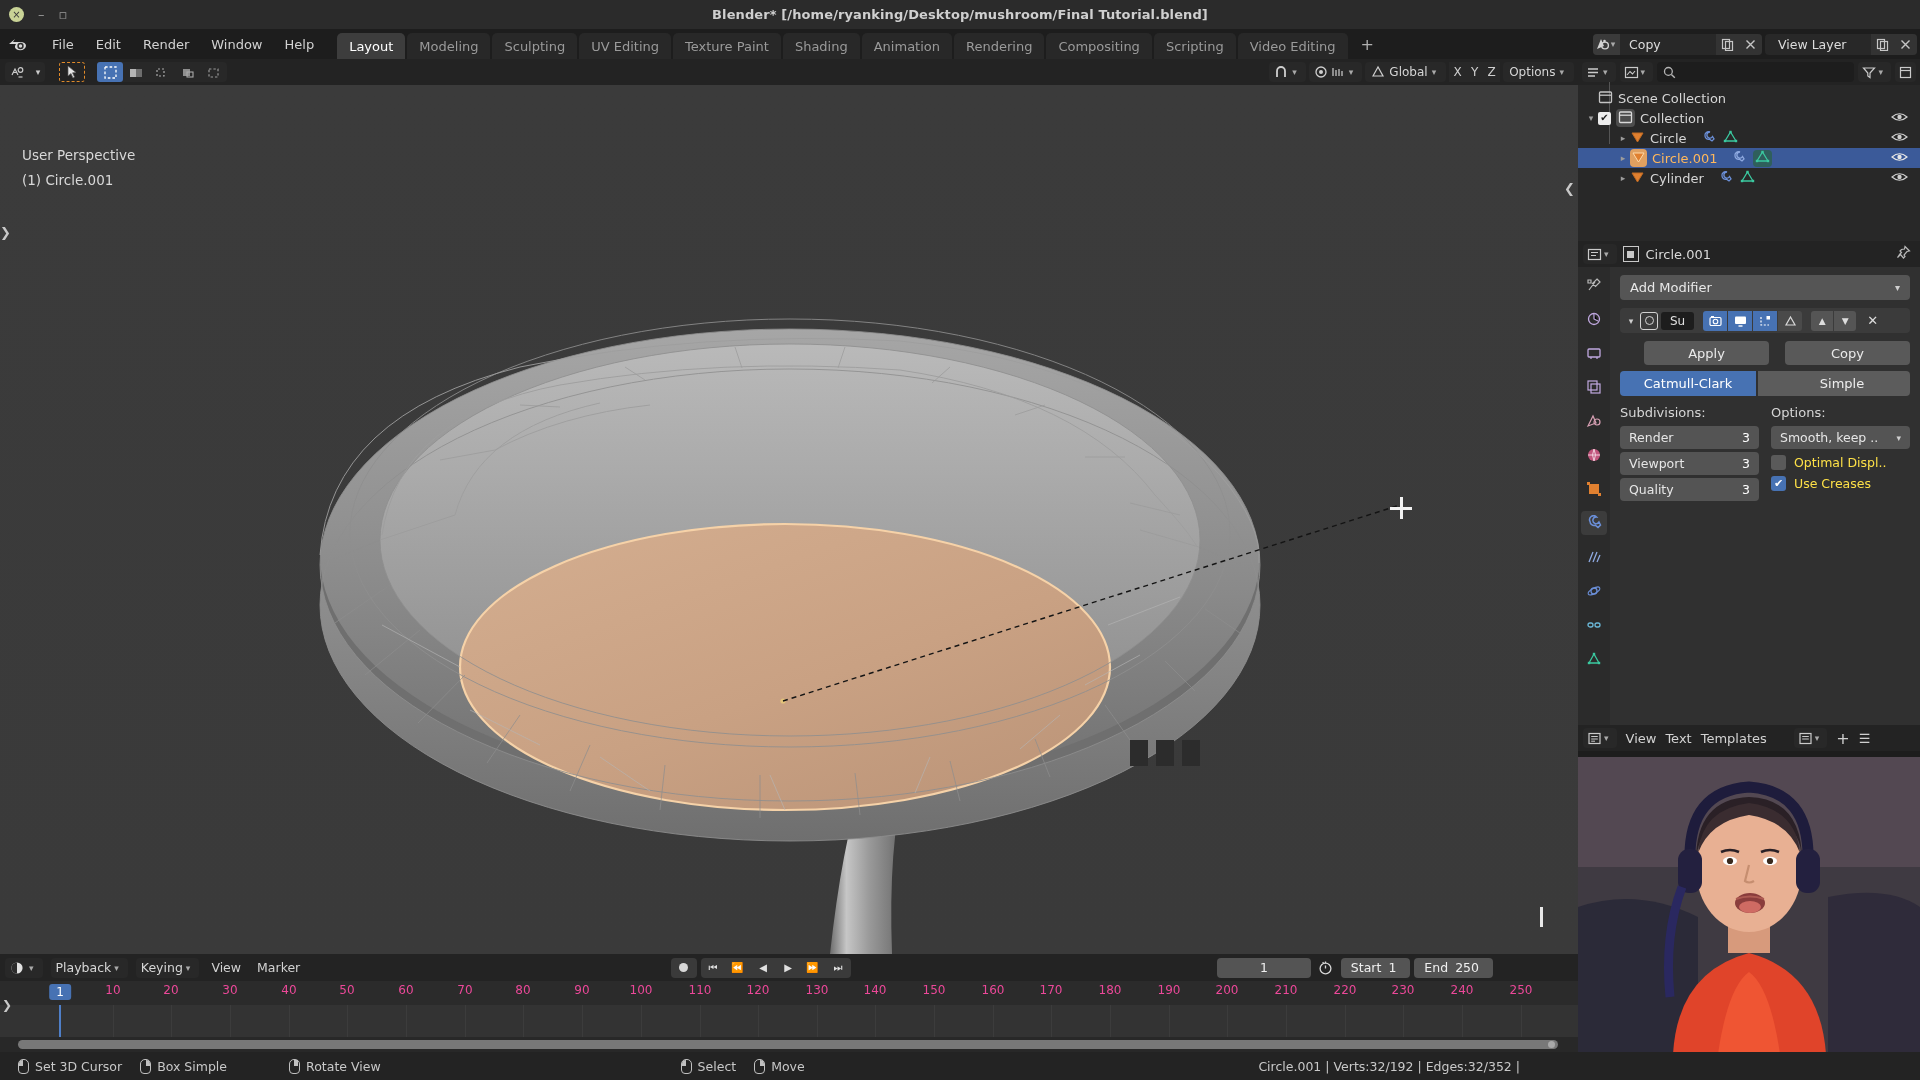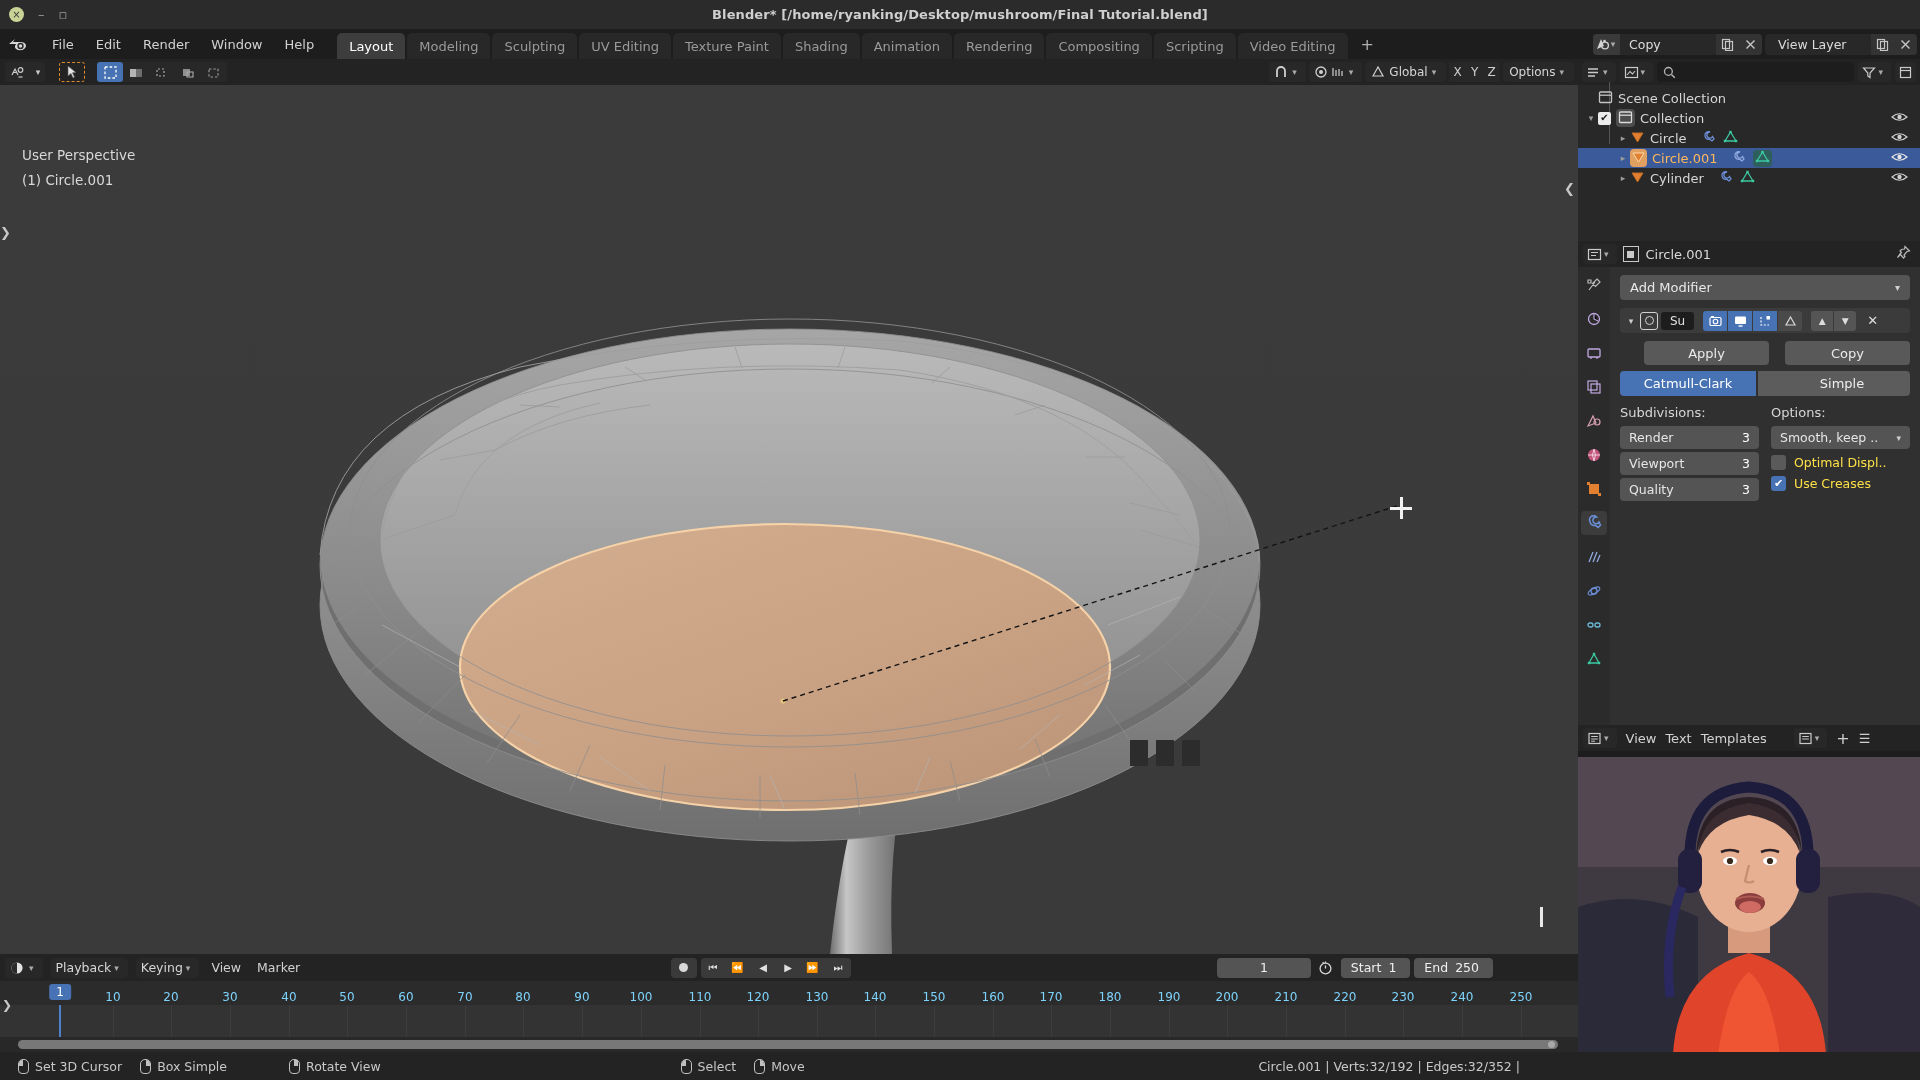--- a/index.html
+++ b/index.html
@@ -341,21 +341,21 @@
     align-items: center; font-size: 12.5px; color: #efefef; overflow: hidden;
   }
   .startend .lbl { padding: 0 7px 0 10px; }
   .startend .val { padding-right: 14px; }
   .tl-clock { width: 22px; display: flex; align-items: center; justify-content: center; }
 
   .tl-ruler {
     position: absolute; left: 0; top: 27px; width: 1578px; height: 24px;
     background: #2b2b2b;
   }
-  .tick { position: absolute; top: 9px; font-size: 12px; color: #7dd3fc; transform: translateX(-50%); }
+  .tick { position: absolute; top: 2px; font-size: 12px; color: #ec4899; transform: translateX(-50%); }
   .tick.cur {
     background: #4772b3; color: #fff; border-radius: 3px;
     padding: 1px 7px; top: 3px;
   }
   .tl-track {
     position: absolute; left: 0; top: 51px; width: 1578px; height: 32px;
     background: #333333;
   }
   .tl-grid { position: absolute; top: 0; width: 1px; height: 32px; background: #3c3c3c; }
   .playhead { position: absolute; top: 0; width: 2px; height: 32px; background: #4f7fc8; }

